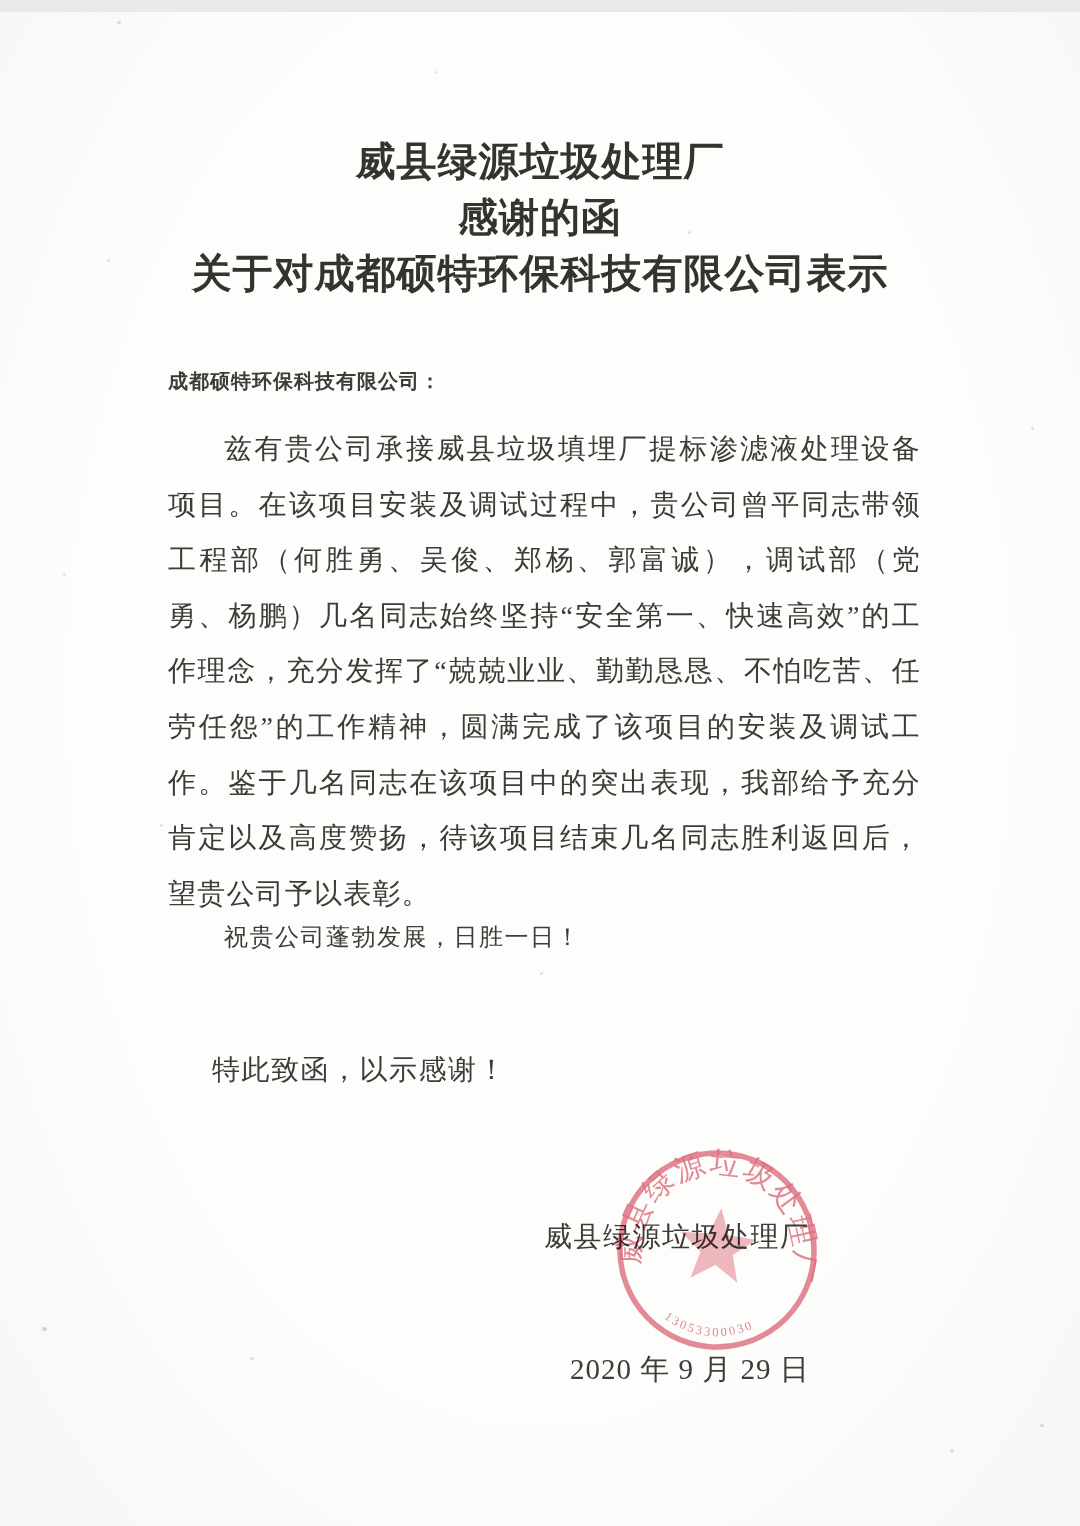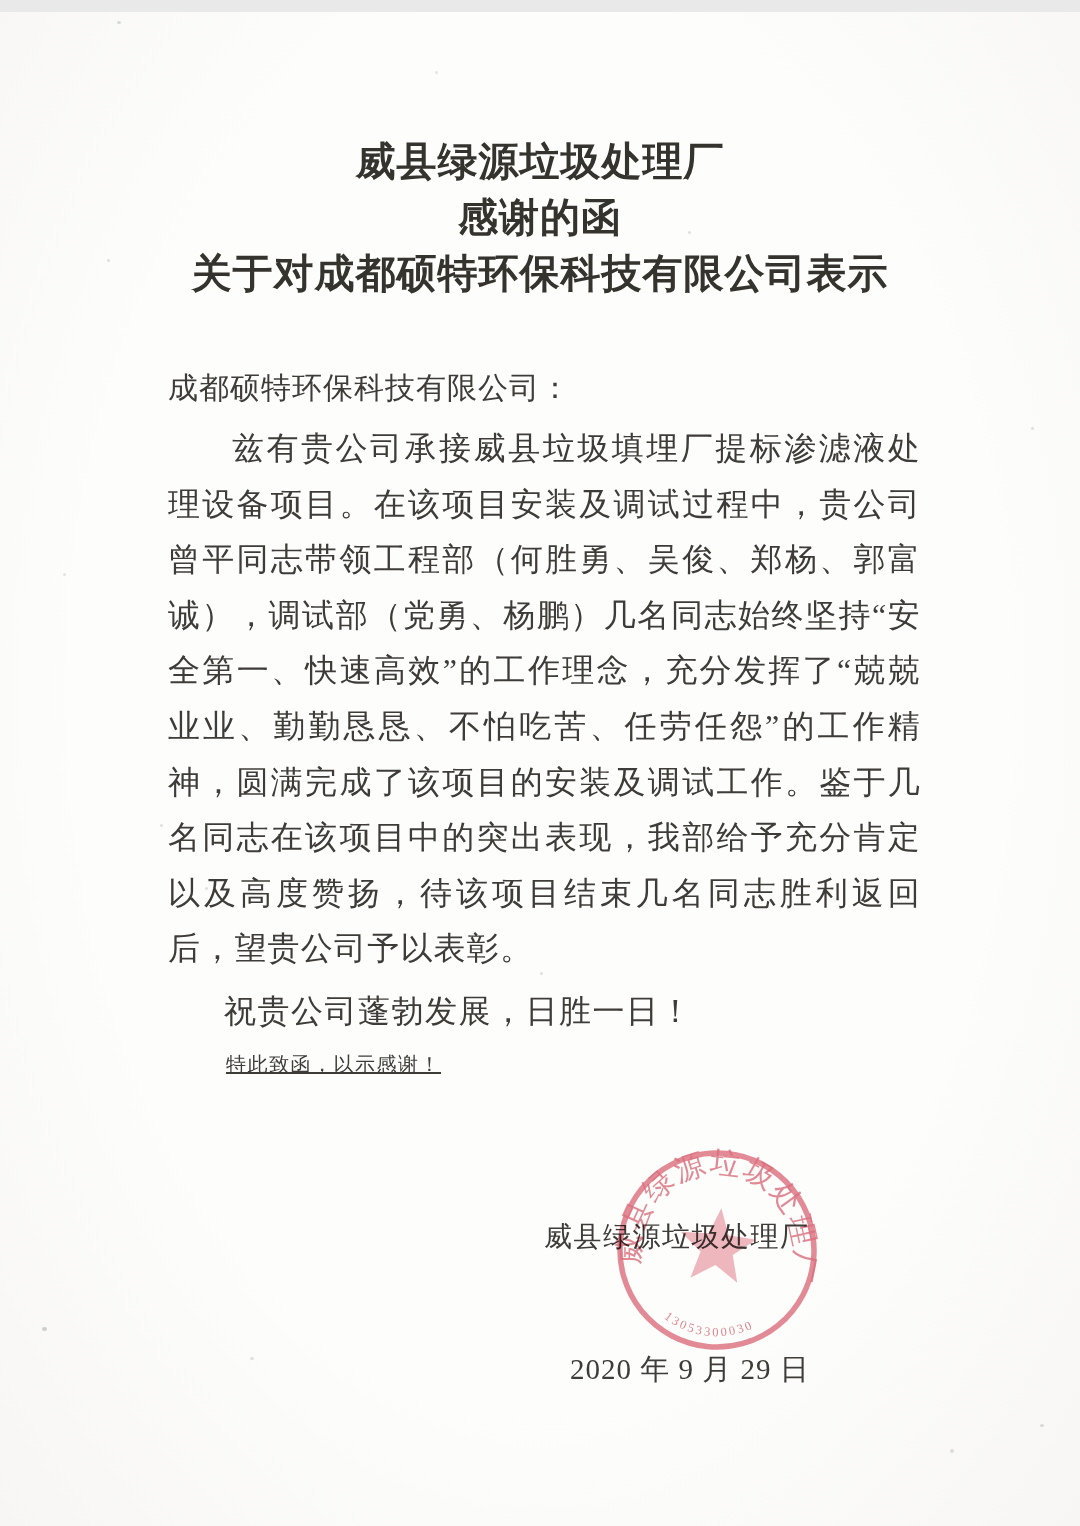--- a/index.html
+++ b/index.html
@@ -14,36 +14,36 @@
     color:#3e3c38;
   }
   .title{
     position:absolute;top:122px;left:0;width:100%;
     text-align:center;
     font-size:40px;line-height:56px;font-weight:700;
     color:#35332e;letter-spacing:1px;
   }
   .salutation{
     position:absolute;left:168px;top:356px;
-    font-size:30px;font-weight:400;letter-spacing:1px;
+    font-size:20px;font-weight:700;letter-spacing:1px;
   }
   .para{
     position:absolute;left:168px;top:409px;width:753px;margin:0;
-    font-size:32px;line-height:55.6px;
+    font-size:28px;line-height:55.6px;
     letter-spacing:1.2px;
     text-align:justify;text-justify:inter-ideograph;
     text-indent:2em;
   }
   .wish{
-    position:absolute;left:224px;top:978px;
-    font-size:32px;letter-spacing:1.5px;
+    position:absolute;left:224px;top:909px;
+    font-size:24px;letter-spacing:1.5px;
   }
   .closing{
-    position:absolute;left:226px;top:1039px;
-    font-size:20px;letter-spacing:1.5px;text-decoration:underline;
+    position:absolute;left:212px;top:1039px;
+    font-size:28px;letter-spacing:1.5px;
   }
   .signature{
     position:absolute;left:544px;top:1206px;
     font-size:28px;letter-spacing:1.5px;z-index:2;
   }
   .date{
     position:absolute;left:570px;top:1338px;
     font-size:29px;letter-spacing:1px;z-index:2;
   }
   .seal{

